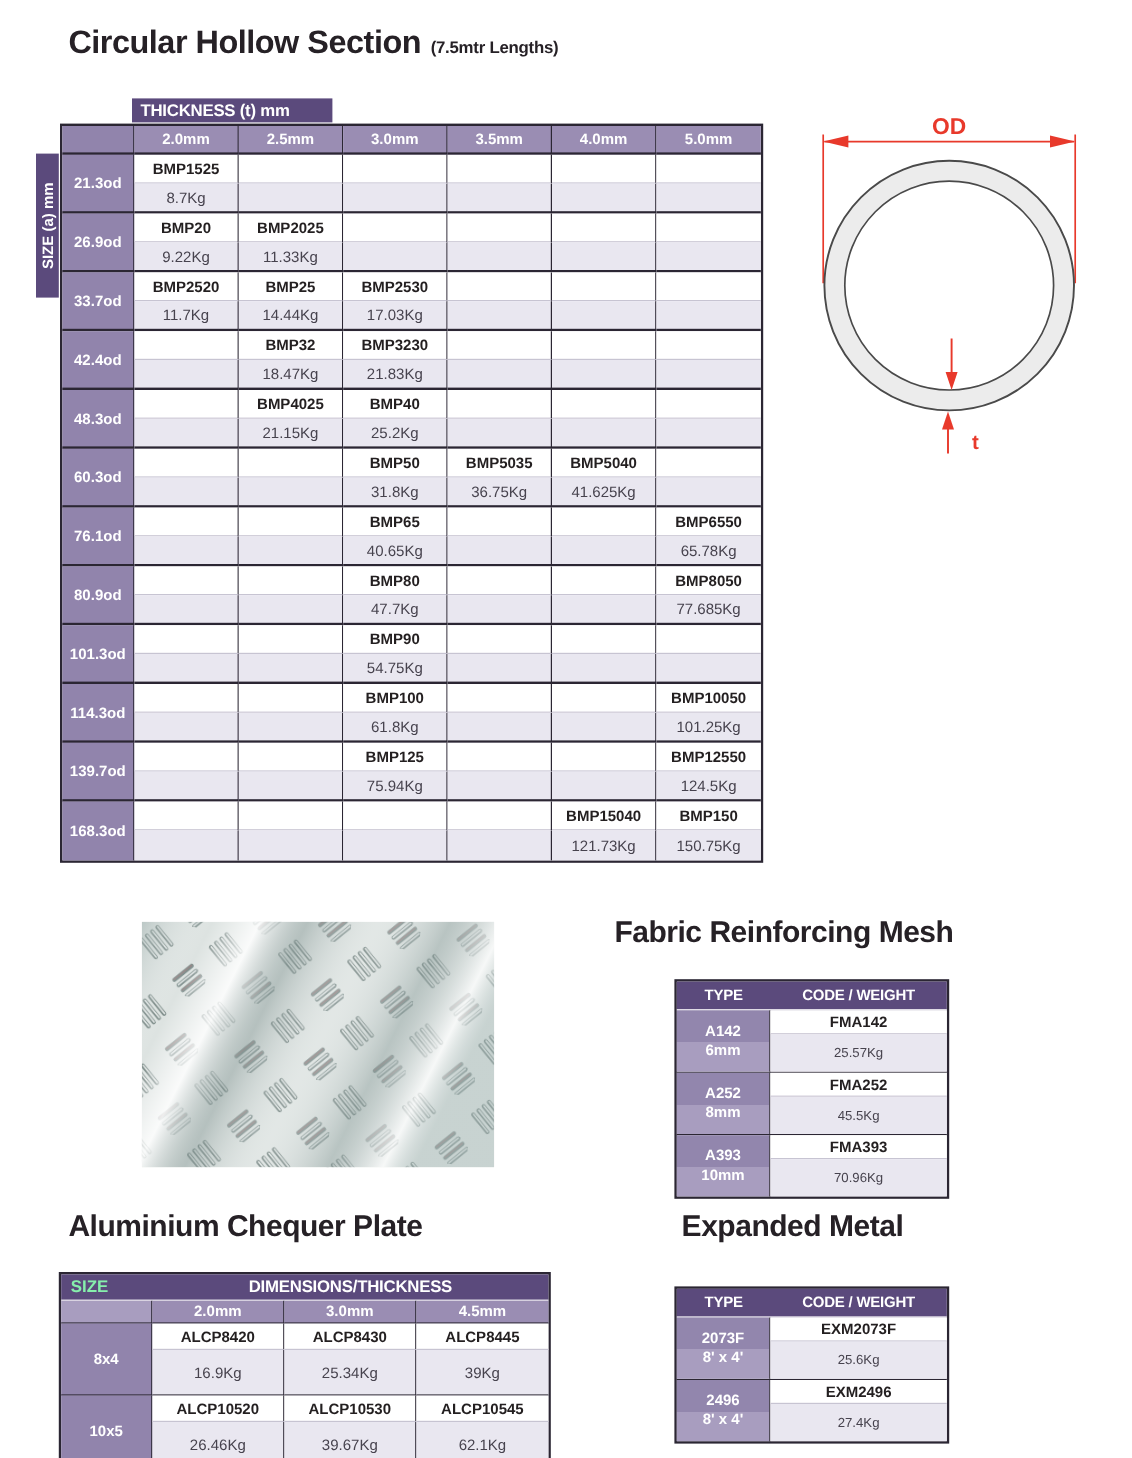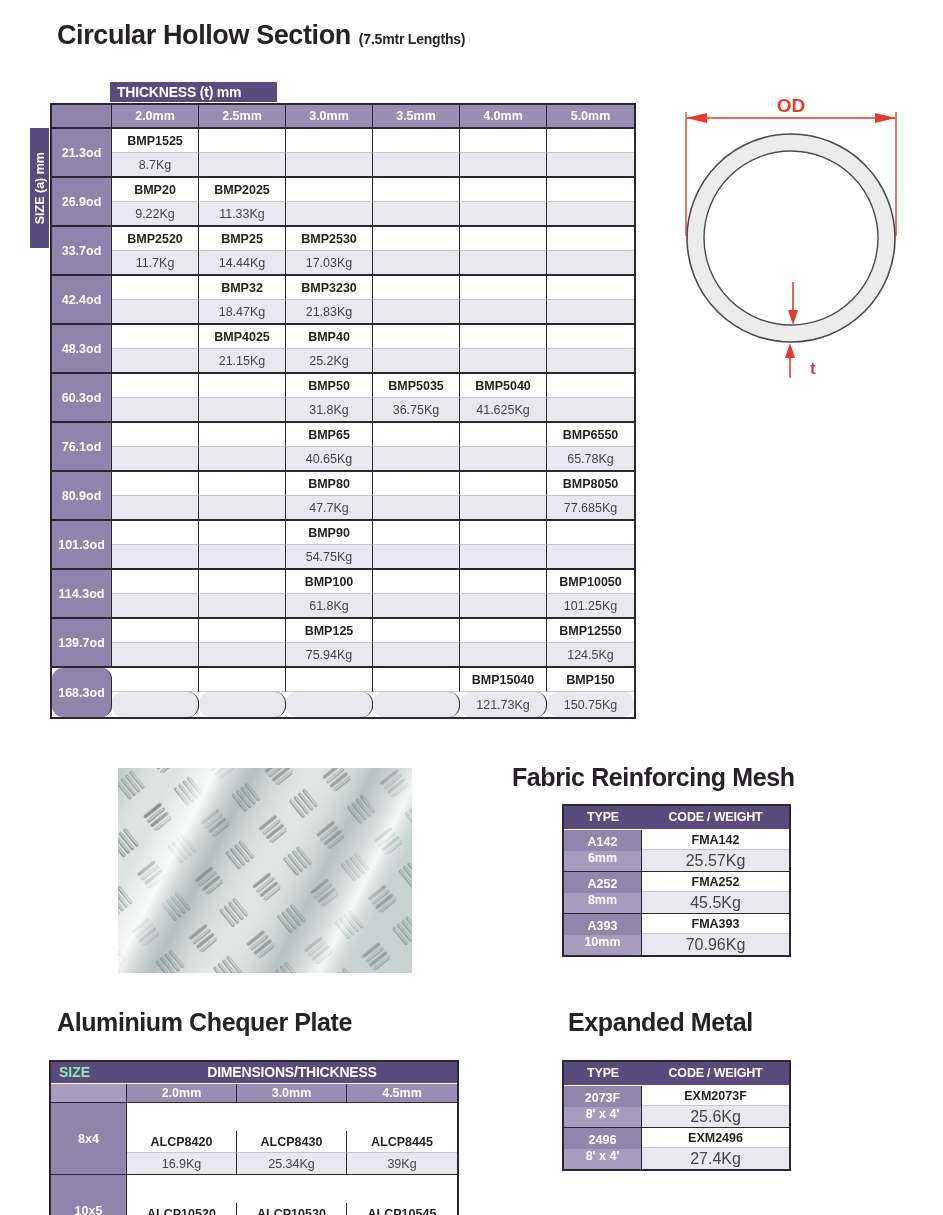--- a/index.html
+++ b/index.html
@@ -34,60 +34,60 @@
   .chs-grid{position:absolute;left:50px;top:103px;display:grid;grid-template-columns:60px repeat(6,87px);
     border:2px solid var(--bd-dark);background:#fff;}
   .chs-grid > div{box-sizing:border-box;display:flex;align-items:center;justify-content:center;
     border-right:1.5px solid var(--bd-dark);font-size:12.5px;overflow:hidden;}
   .chs-grid > div.lastcol{border-right:none;}
   .cell-h{height:24px;background:var(--purple-light);color:#fff;font-weight:700;border-bottom:2px solid var(--bd-dark);}
   .cell-corner{background:var(--purple-mid);}
   .cell-size{grid-column:1;grid-row:span 2;background:var(--purple-mid);color:#fff;font-weight:700;border-bottom:2px solid var(--bd-dark);}
   .cell-code{height:24px;background:#fff;color:var(--ink);font-weight:700;border-bottom:1px solid var(--bd-light);}
   .cell-wt{height:25px;background:var(--lavender);color:var(--ink-soft);border-bottom:2px solid var(--bd-dark);}
-  .cell-size.last,.cell-wt.last{border-bottom:none;border-radius:11px;}
+  .cell-size.last,.cell-wt.last{border-bottom:none;}
 
   
   .diagram{position:absolute;left:658px;top:82px;}
   .diagram text{font-family:"Liberation Sans","DejaVu Sans",sans-serif;font-weight:700;fill:var(--red);}
 
   
   .photo{position:absolute;left:118px;top:768px;width:294px;height:205px;overflow:hidden;}
 
   
-  .blocktable{position:absolute;width:225px;border:2px solid var(--bd-dark);background:#fff;}
+  .blocktable{position:absolute;width:225px;border:2px solid var(--bd-dark);background:#fff;margin-top:12px;}
   .bt-header{display:flex;height:23px;background:var(--purple-dark);border-bottom:1.5px solid #fff;}
   .bt-header span{color:#fff;font-weight:700;font-size:12.5px;line-height:23px;text-align:center;letter-spacing:-.2px;}
   .bt-header .h1{width:78px;}
   .bt-header .h2{width:147px;}
   .bt-block{display:grid;grid-template-columns:78px 147px;border-top:1.5px solid var(--bd-dark);text-align:center;}
   .bt-block:first-of-type{border-top:none;}
   .bt-block + .bt-block{margin-top:0;}
   .bt-type{grid-row:span 2;background:linear-gradient(var(--purple-mid2) 0 52%,var(--purple-lighter) 52% 100%);
     color:#fff;font-weight:700;font-size:12.5px;line-height:1.25;display:flex;flex-direction:column;align-items:center;justify-content:center;
     border-right:1.5px solid var(--bd-dark);box-sizing:border-box;}
   .bt-code{height:20px;box-sizing:border-box;display:flex;align-items:center;justify-content:center;
     font-weight:700;font-size:12.5px;color:var(--ink);background:#fff;border-bottom:1px solid var(--bd-light);}
-  .bt-wt{height:21px;box-sizing:border-box;display:flex;align-items:center;justify-content:center;
-    font-size:16px;color:var(--ink-soft);background:var(--lavender);}
+  .bt-wt{height:31px;box-sizing:border-box;display:flex;align-items:center;justify-content:center;
+    font-size:11px;color:var(--ink-soft);background:var(--lavender);}
 
   
   .chq-table{position:absolute;left:49px;top:1060px;width:410px;border:2px solid var(--bd-dark);box-sizing:border-box;background:#fff;}
   .chq-h1{display:flex;height:21px;background:var(--purple-dark);border-bottom:1.5px solid #fff;}
   .chq-h1 .sz{width:76px;color:#86efac;font-weight:700;font-size:14px;line-height:21px;padding-left:8px;box-sizing:border-box;}
   .chq-h1 .dims{flex:1;color:#fff;font-weight:700;font-size:14px;line-height:21px;text-align:center;letter-spacing:-.2px;}
   .chq-grid{display:grid;grid-template-columns:76px repeat(3,110px);}
   .chq-grid > div{box-sizing:border-box;display:flex;align-items:center;justify-content:center;
     border-right:1.5px solid var(--bd-dark);font-size:12.5px;overflow:hidden;}
   .chq-grid > div.lastcol{border-right:none;}
   .chq-colh{height:19px;background:var(--purple-light);color:#fff;font-weight:700;border-bottom:1.5px solid var(--bd-dark);}
   .chq-corner{background:var(--purple-lighter);}
   .chq-size{grid-column:1;grid-row:span 2;background:var(--purple-mid);color:#fff;font-weight:700;border-bottom:1.5px solid var(--bd-dark);}
-  .chq-code{height:22px;background:#fff;font-weight:700;color:var(--ink);border-bottom:1px solid var(--bd-light);margin-top:28px;}
-  .chq-wt{height:22px;background:var(--lavender);color:var(--ink-soft);border-bottom:1.5px solid var(--bd-dark);}
+  .chq-code{height:22px;background:#fff;font-weight:700;color:var(--ink);border-bottom:1px solid var(--bd-light);}
+  .chq-wt{height:38px;background:var(--lavender);color:var(--ink-soft);border-bottom:1.5px solid var(--bd-dark);}
   .chq-size.last,.chq-wt.last{border-bottom:none;}
 </style>
 </head>
 <body>
 
 <div class="page">
 
   <div class="title-main">
     <span>Circular Hollow Section</span><span class="sub">(7.5mtr Lengths)</span>
   </div>

